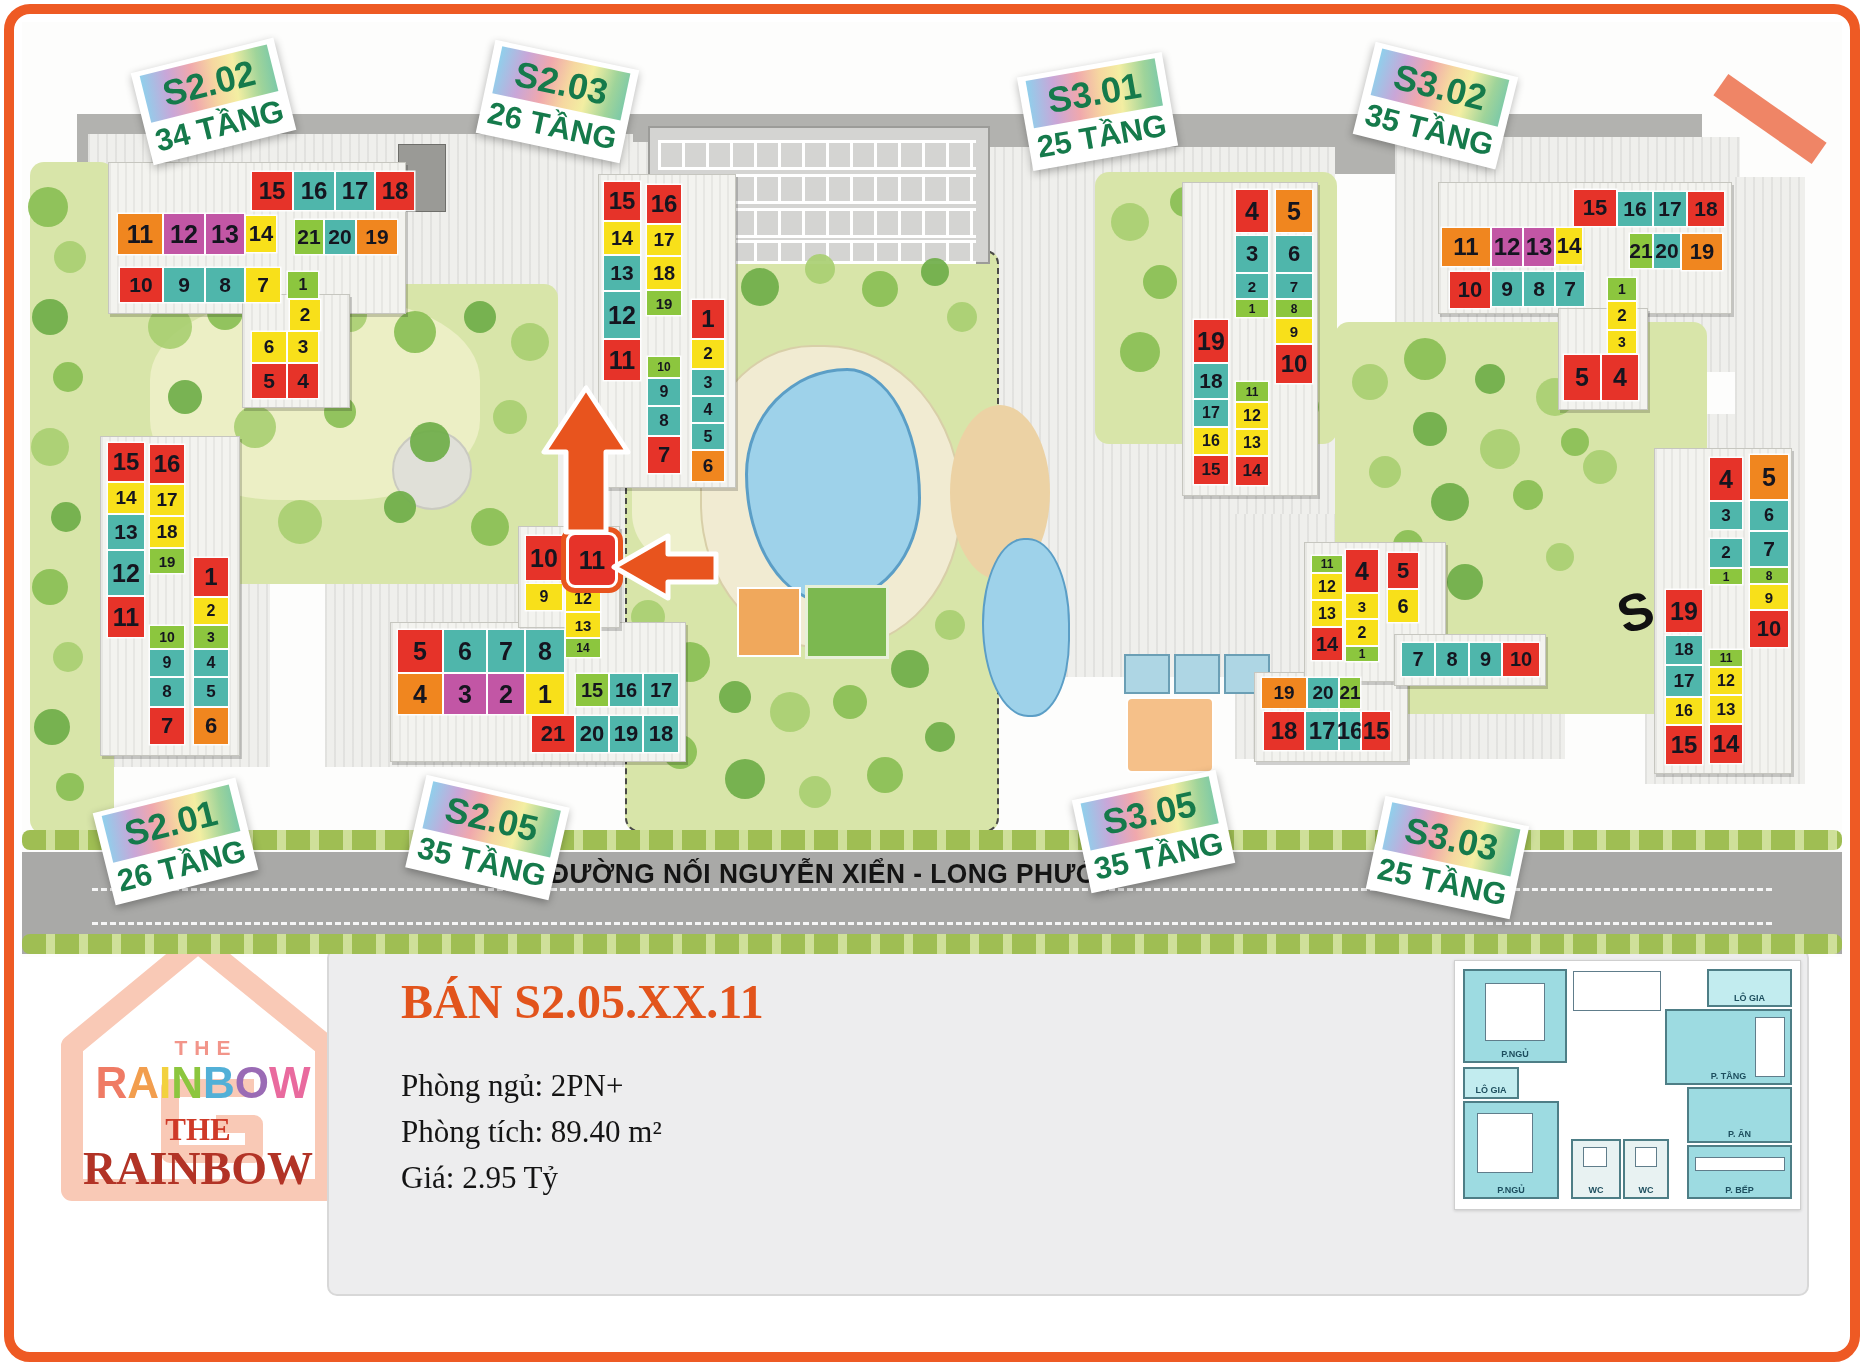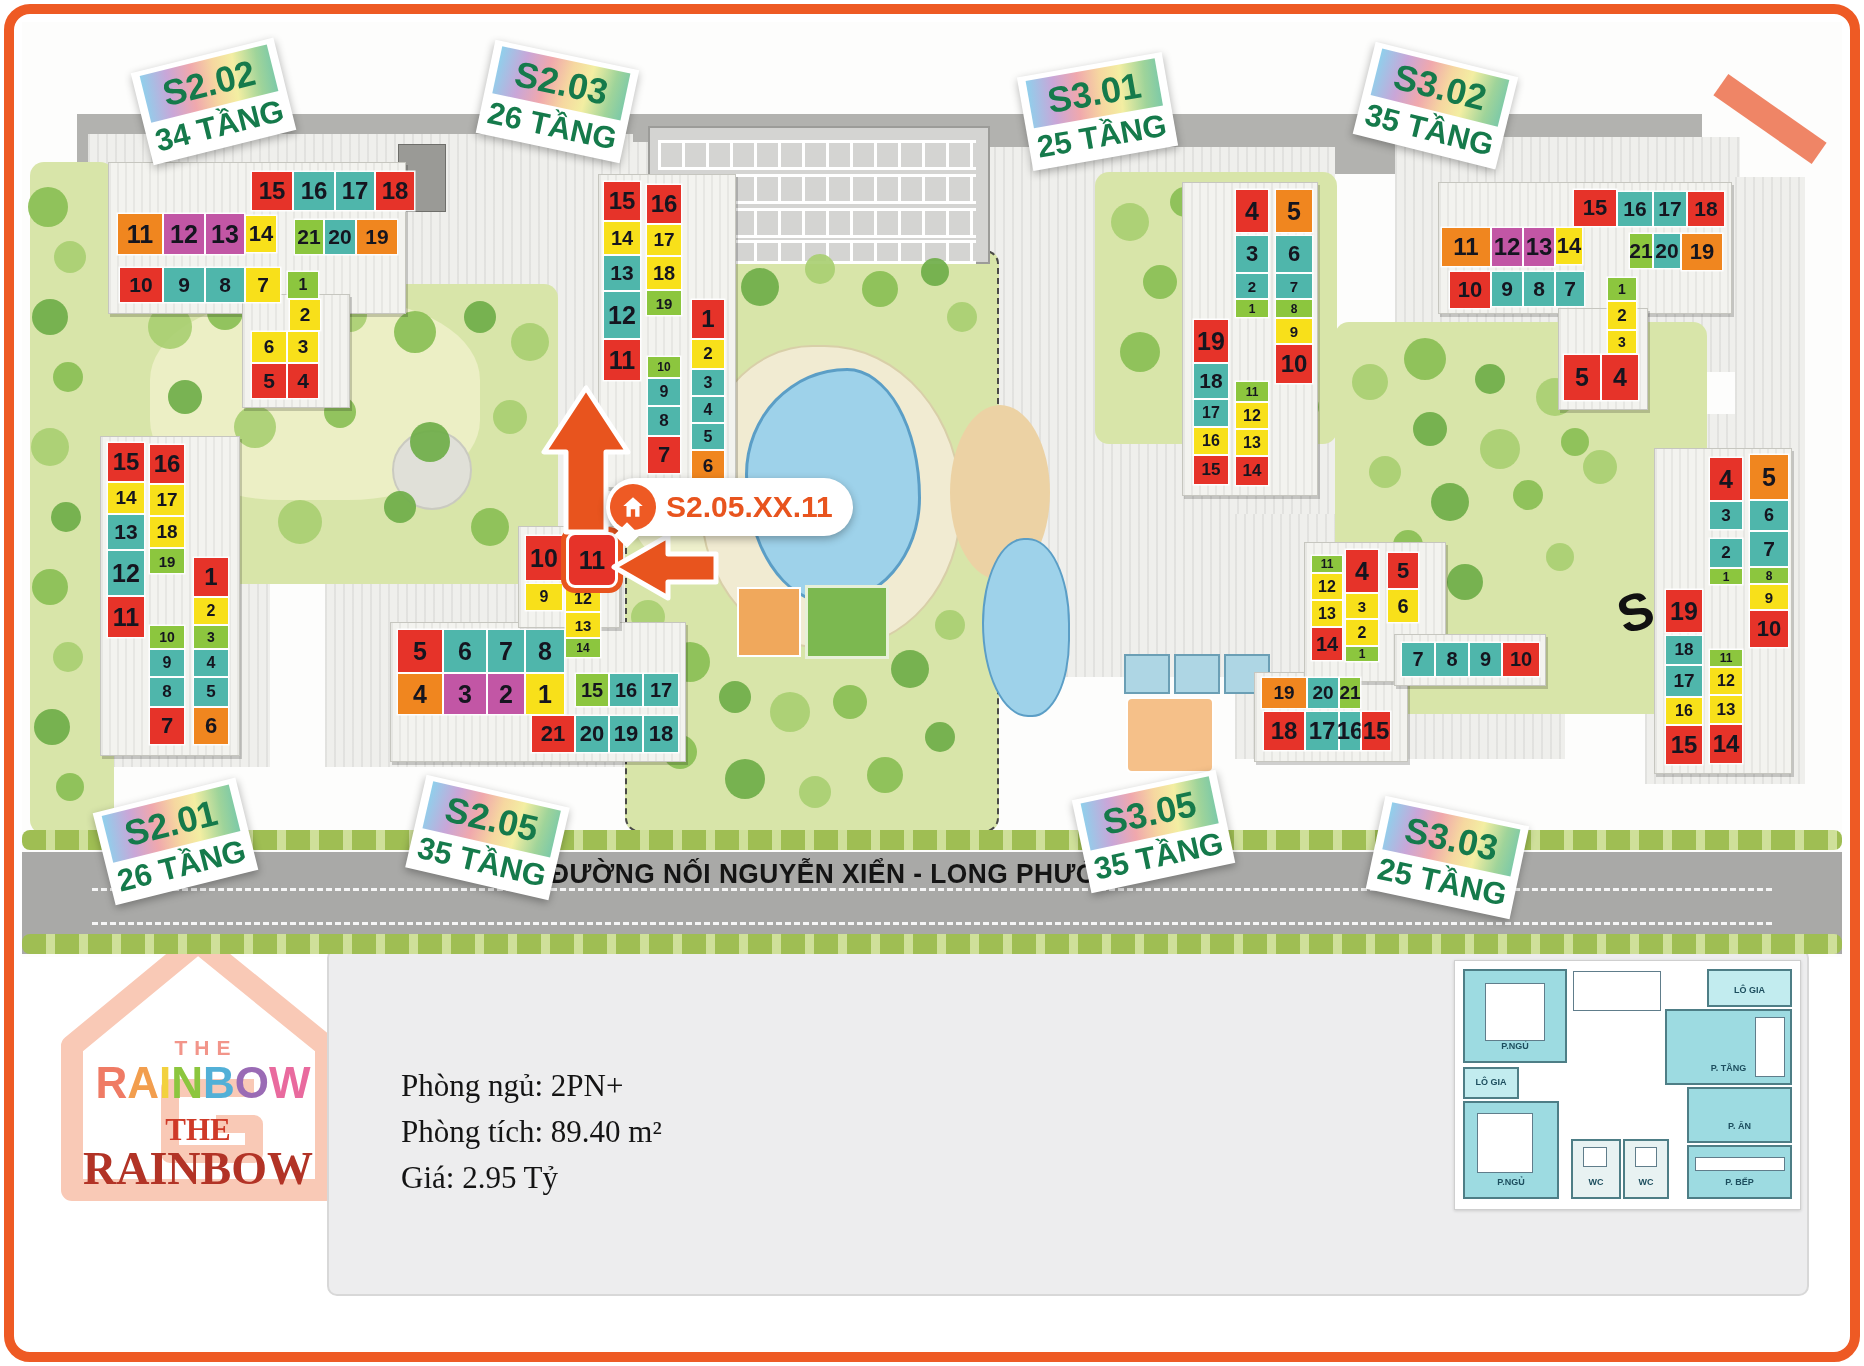--- a/index.html
+++ b/index.html
@@ -44,21 +44,21 @@
      border:2px solid #d8d8d8;border-radius:10px;}
   .panel-title{position:absolute;left:72px;top:24px;font-family:"Liberation Serif",serif;font-weight:bold;
      font-size:48px;color:#e2541c;}
   .field-row{position:absolute;left:72px;font-family:"Liberation Serif",serif;font-size:31px;color:#141414;}
   .field-row b{font-weight:normal;}
   .note-pill{position:absolute;left:516px;top:108px;width:560px;height:46px;background:#fff;border-radius:23px;
      display:flex;align-items:center;padding-left:22px;font-family:"Liberation Serif",serif;font-size:29px;color:#111;}
   .floorplan{position:absolute;left:1125px;top:10px;width:345px;height:248px;background:#fff;
      border:1px solid #cfcfcf;box-shadow:0 1px 3px rgba(0,0,0,.15);}
   .fp-room{position:absolute;border:2px solid #4e7e86;display:flex;align-items:flex-end;justify-content:center;
-     font-weight:bold;font-size:9px;color:#1d4e5e;padding-bottom:10px;box-sizing:border-box;}
+     font-weight:bold;font-size:9px;color:#1d4e5e;padding-bottom:2px;box-sizing:border-box;}
   .fp-furn{position:absolute;background:#fff;border:1px solid #607d8b;box-sizing:border-box;}
   
   .logo{position:absolute;left:58px;top:928px;width:280px;height:330px;}
   .logo-the-top{position:absolute;left:88px;top:108px;width:120px;text-align:center;font-weight:bold;
      font-size:21px;letter-spacing:7px;color:#f2958a;}
   .logo-rainbow{position:absolute;left:20px;top:130px;width:250px;text-align:center;font-weight:bold;font-size:44px;}
   .logo-the2{position:absolute;left:0;top:184px;width:280px;text-align:center;
      font-family:"Liberation Serif",serif;font-weight:bold;font-size:31px;color:#cf3a28;}
   .logo-rainbow2{position:absolute;left:0;top:214px;width:280px;text-align:center;
      font-family:"Liberation Serif",serif;font-weight:bold;font-size:46px;color:#b23326;}
@@ -409,43 +409,35 @@
           <span class="lbl-name">S3.03</span>
           <span class="lbl-floors">25 TẦNG</span>
         </div>
       </div>
 
     <svg class="arrows" width="1820" height="935">
       <polygon points="564,366 522,430 544,430 544,510 584,510 584,430 606,430" fill="#e8541e" stroke="#fff" stroke-width="5" stroke-linejoin="round"></polygon>
       <polygon points="592,545 646,514 646,532 694,532 694,560 646,560 646,576" fill="#e8541e" stroke="#fff" stroke-width="5" stroke-linejoin="round"></polygon>
     </svg>
 
-    <div class="annotation">
-      <div class="tail"></div>
-      <div class="home-circle">
-        <svg width="26" height="26" viewBox="0 0 24 24">
-          <path d="M12 3 L3 11 H6 V21 H10 V14 H14 V21 H18 V11 H21 Z" fill="#fff"></path>
-        </svg>
-      </div>
-      <span class="ann-text">S2.05.XX.11</span>
-    </div>
   </div>
 
   <div class="logo">
     <svg width="280" height="330" viewBox="0 0 280 330">
       <path d="M140 14 L268 118 V262 H14 V118 Z" fill="none" stroke="#f9c9b6" stroke-width="22" stroke-linejoin="round"></path>
       <path d="M196 160 H112 V226 H196 V196 H158" fill="none" stroke="#f9c9b6" stroke-width="18" stroke-linejoin="round"></path>
     </svg>
     <div class="logo-the-top">THE</div>
     <div class="logo-rainbow" id="logo-rainbow"><span style="color: rgb(239, 123, 101);">R</span><span style="color: rgb(242, 158, 78);">A</span><span style="color: rgb(242, 209, 62);">I</span><span style="color: rgb(140, 198, 62);">N</span><span style="color: rgb(82, 176, 215);">B</span><span style="color: rgb(154, 107, 181);">O</span><span style="color: rgb(233, 106, 158);">W</span></div>
     <div class="logo-the2">THE</div>
     <div class="logo-rainbow2">RAINBOW</div>
   </div>
 
   <div class="panel">
+    <div class="panel-title">BÁN S2.05.XX.11</div>
     <div class="field-row" style="top:118px;">
       <span>Phòng ngủ: </span><b>2PN+</b>
     </div>
     <div class="field-row" style="top:164px;">
       <span>Phòng tích: </span><b>89.40 m²</b>
     </div>
     <div class="field-row" style="top:210px;">
       <span>Giá: </span><b>2.95 Tỷ</b>
     </div>
     <div class="floorplan" id="floorplan">

